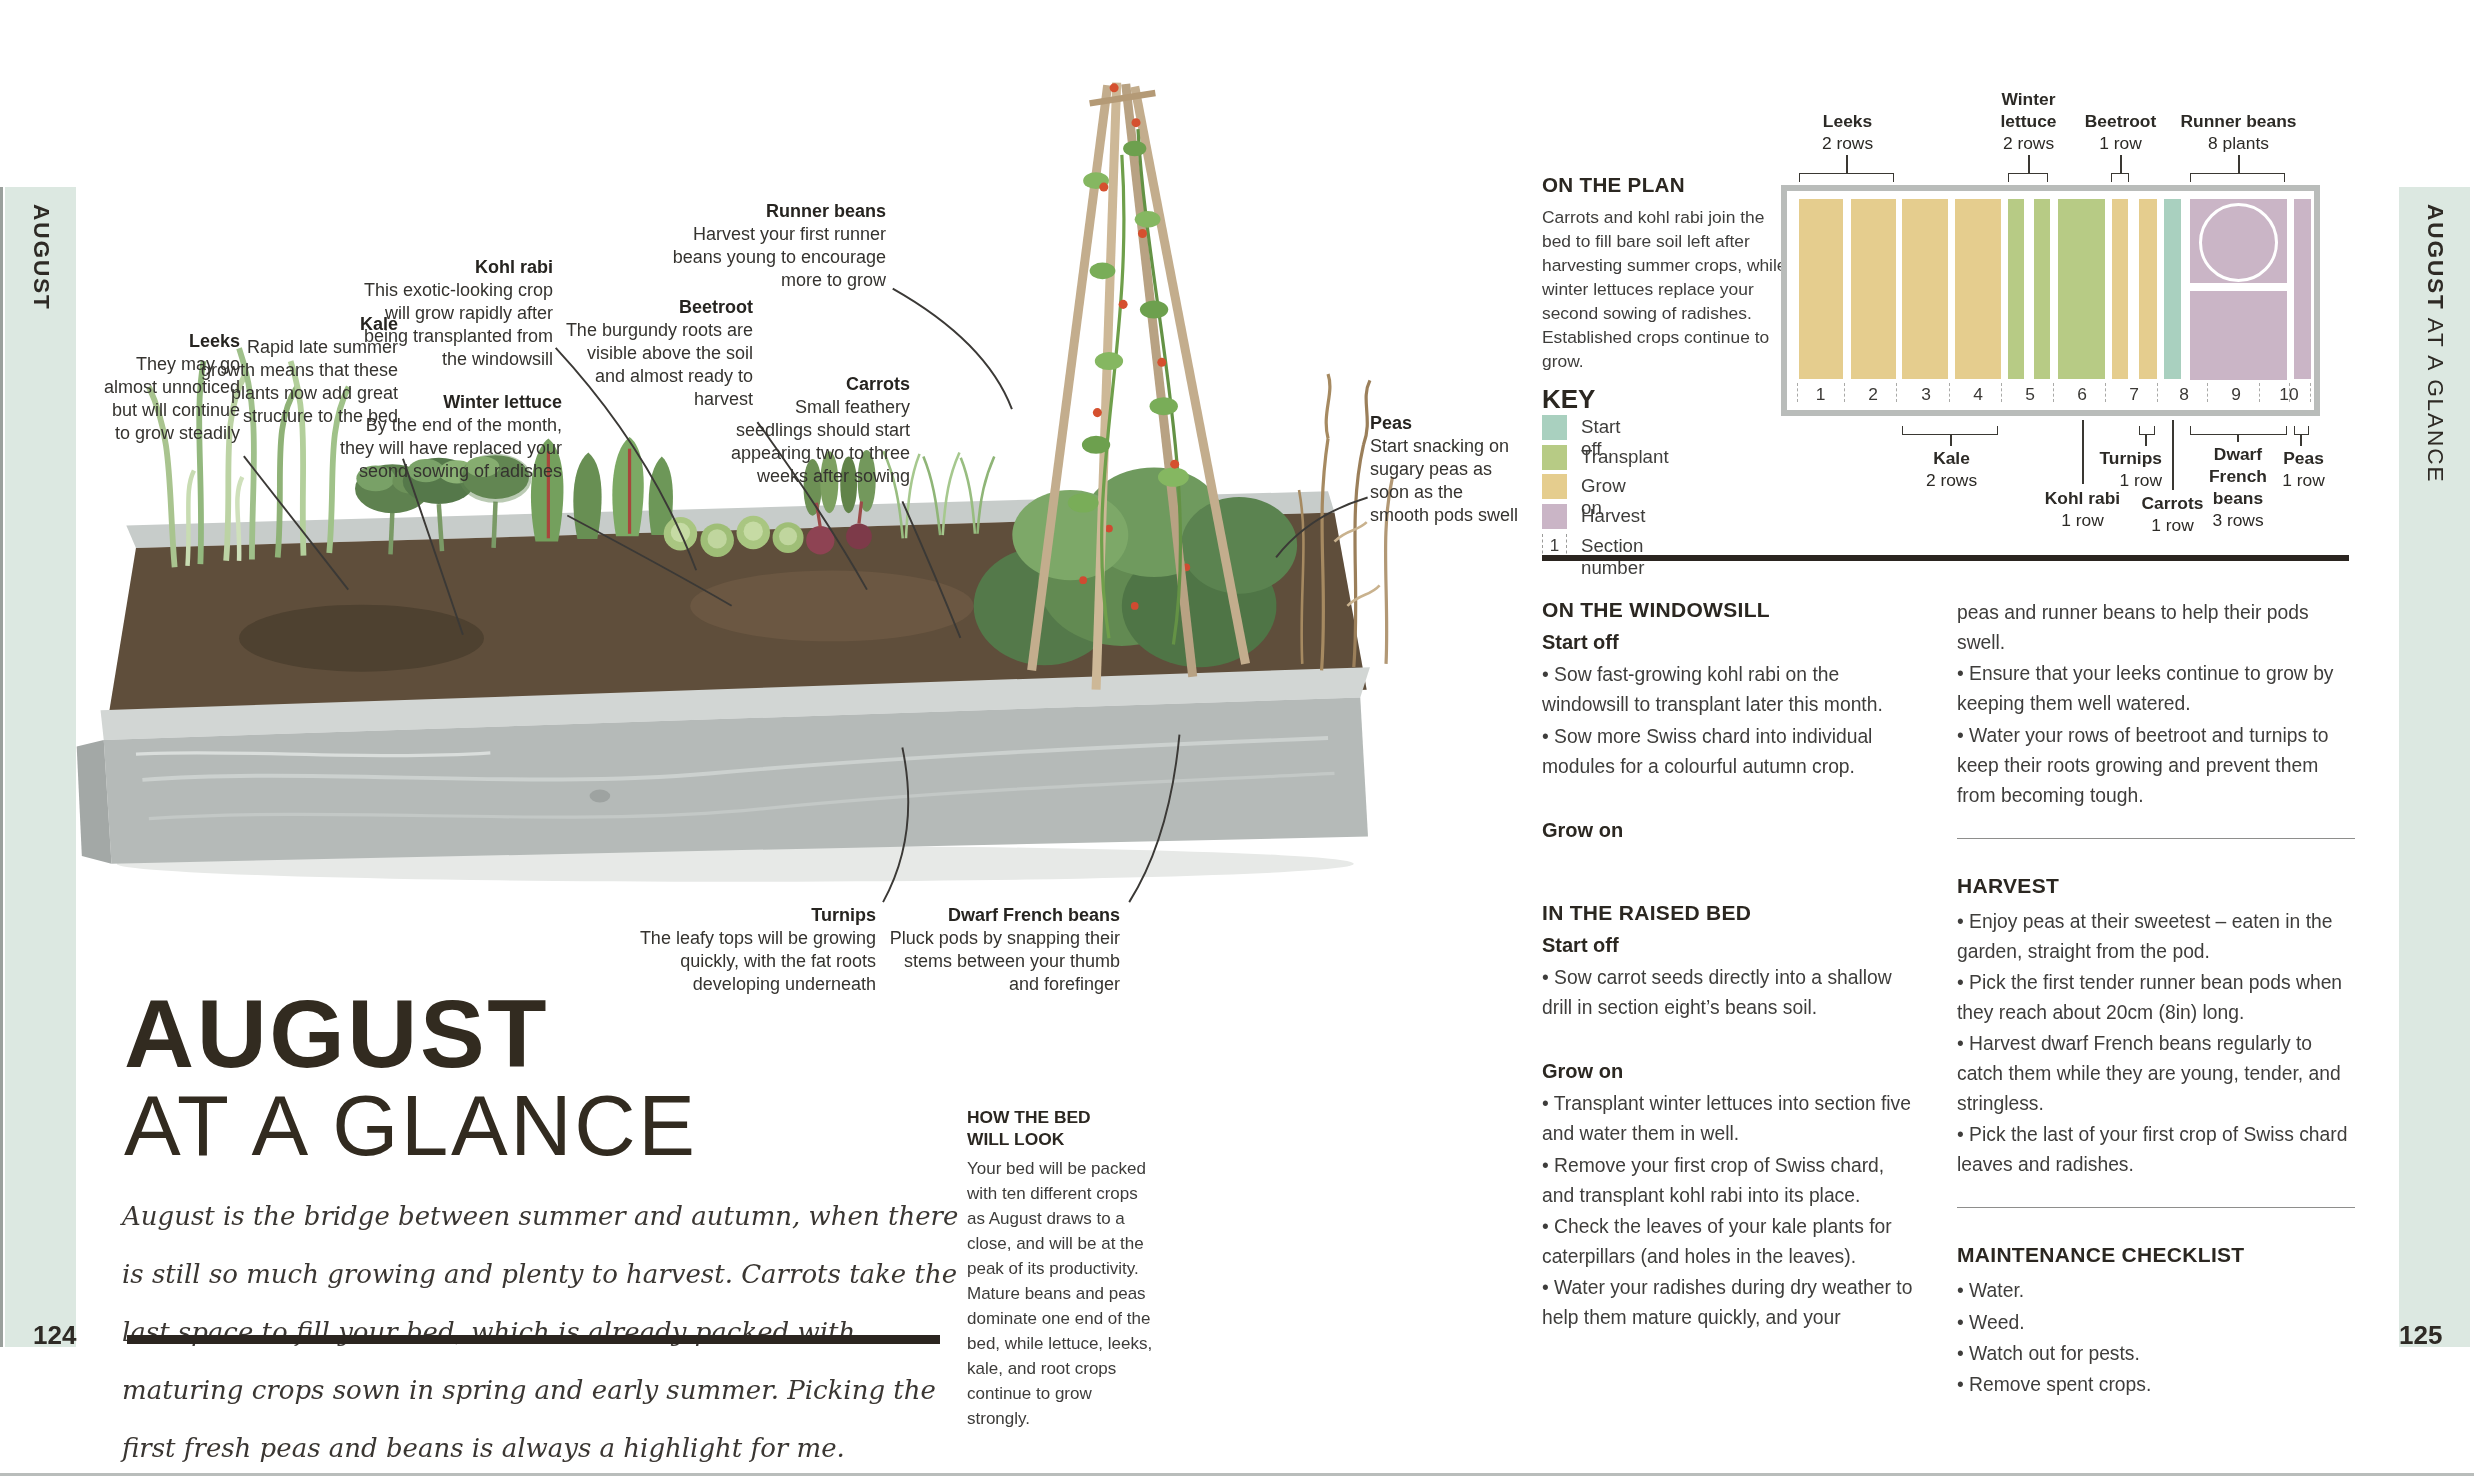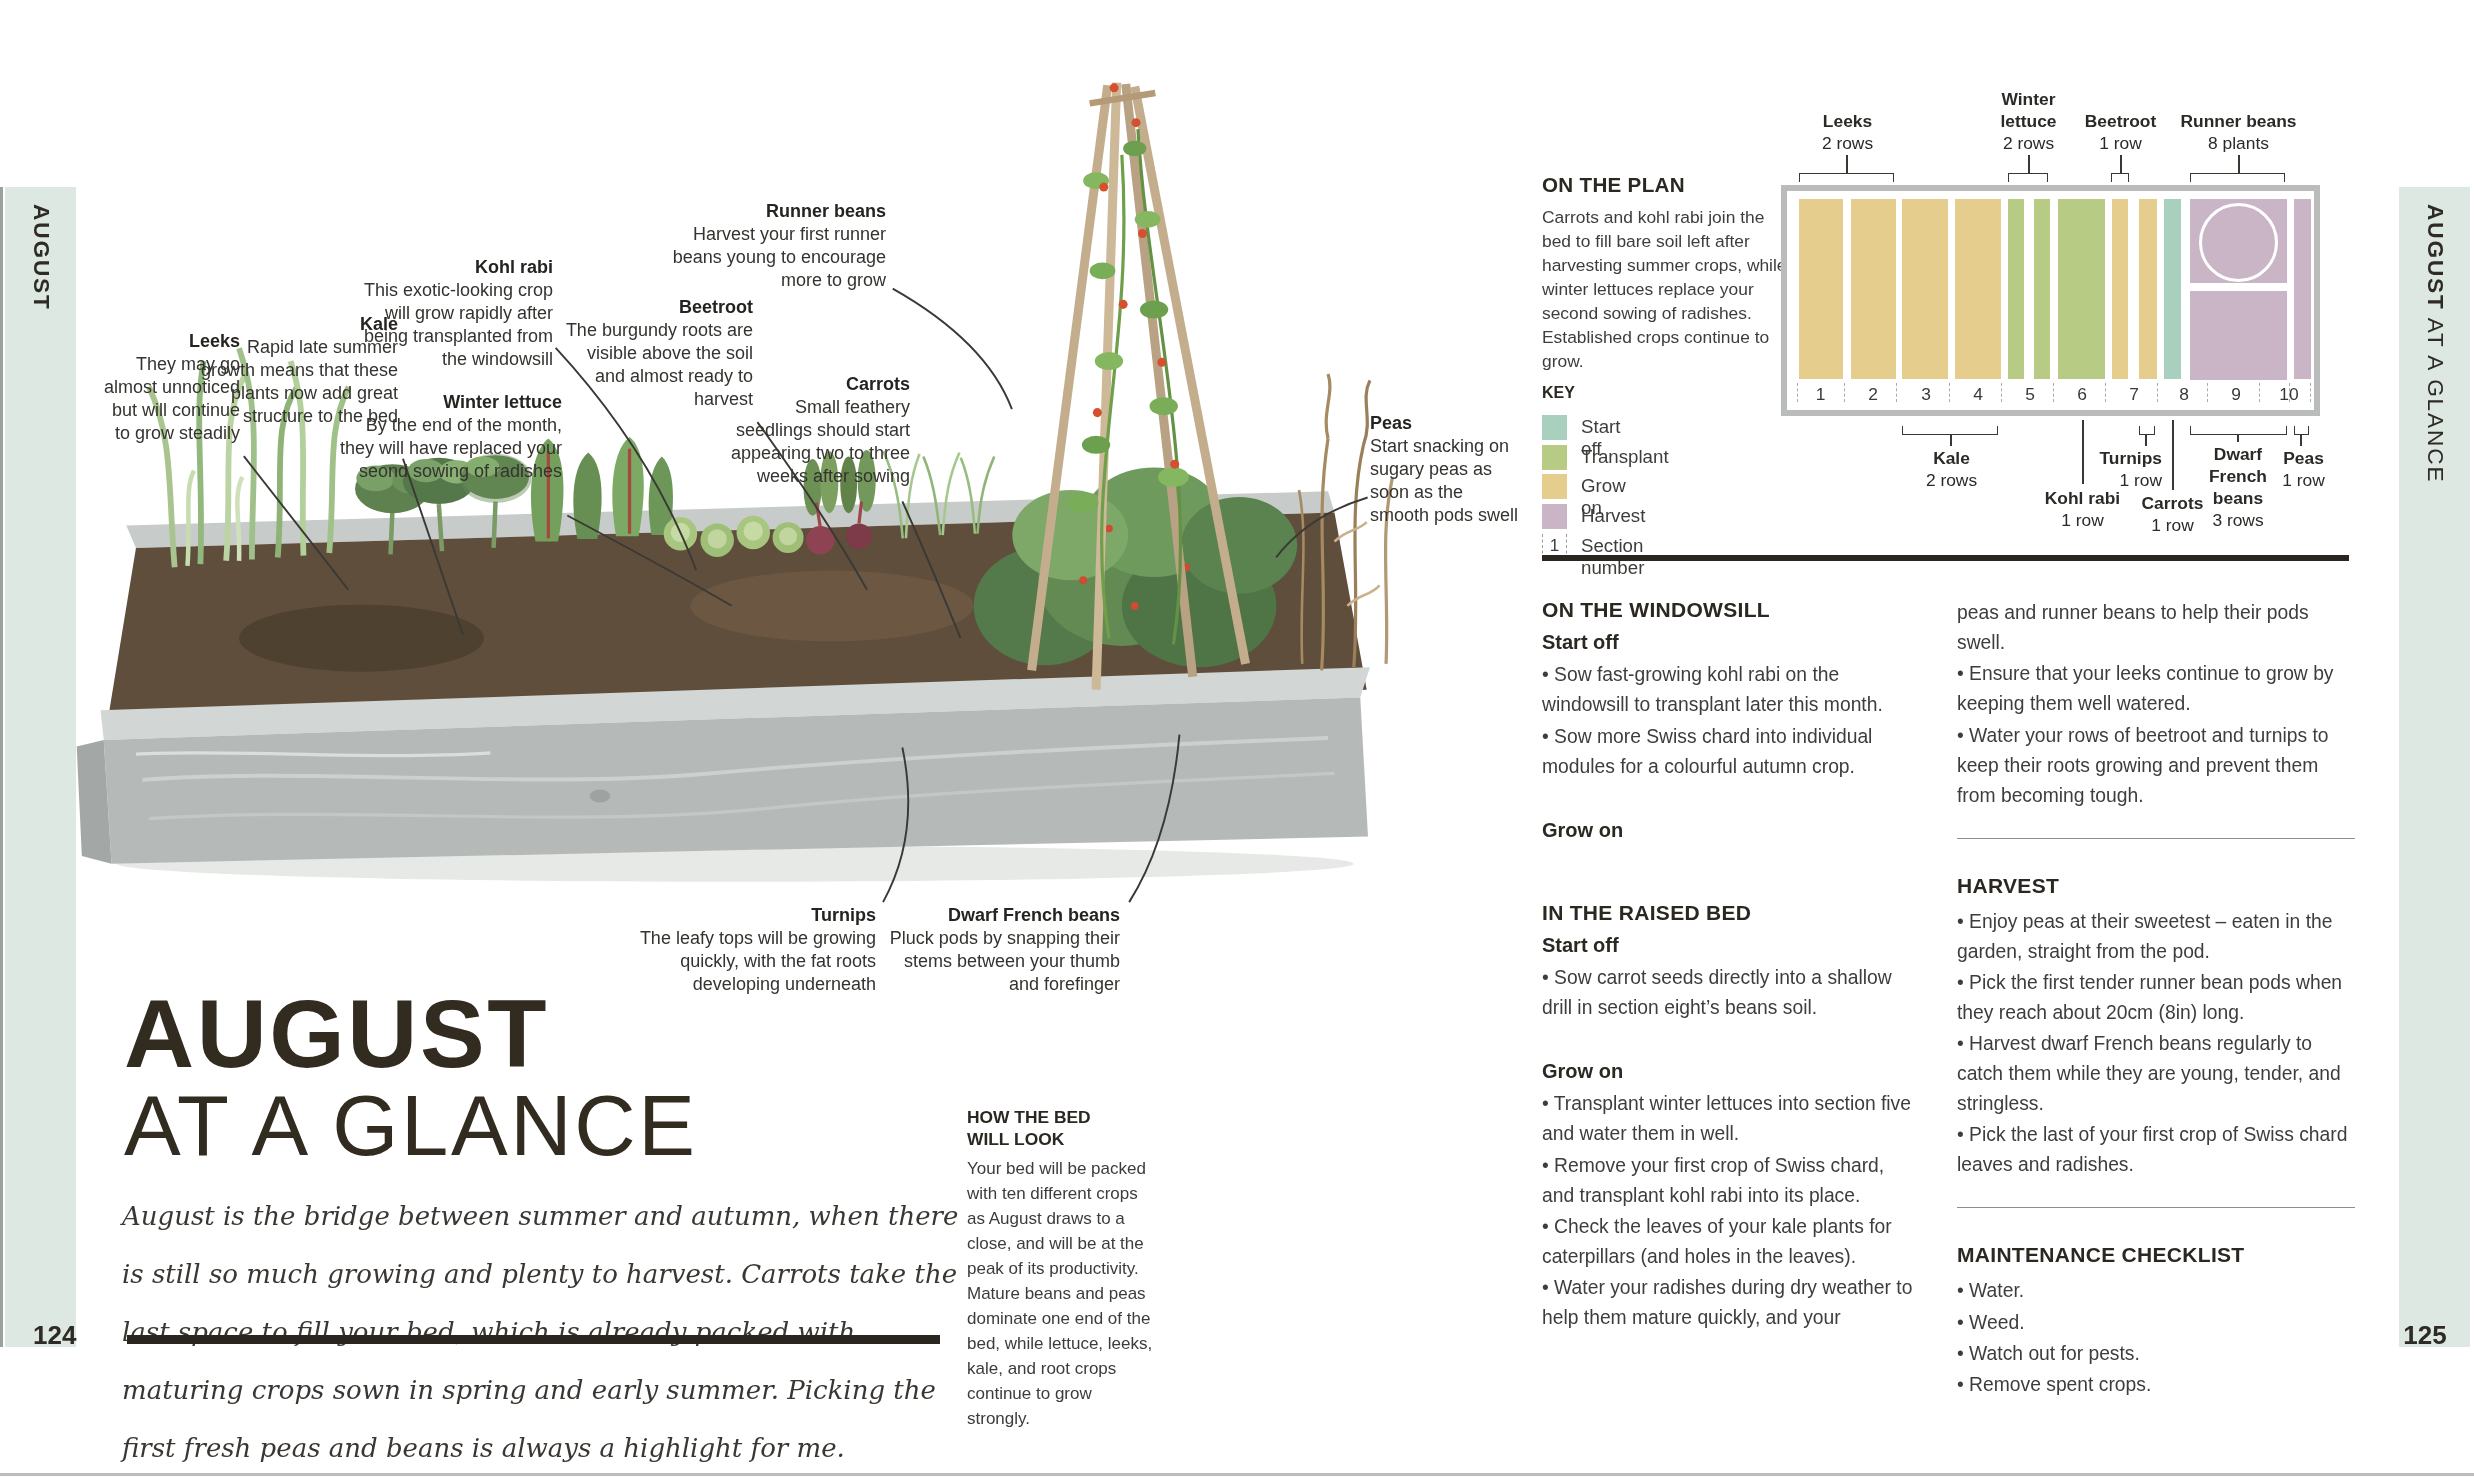--- a/index.html
+++ b/index.html
@@ -22,21 +22,21 @@
   .annotation{position:absolute;font-size:18px;line-height:23px;color:#35332f;text-align:right;}
   .annotation.left{text-align:left;}
   .a-title{font-weight:bold;color:#262420;}
   
   .howbed{position:absolute;left:967px;top:1071px;width:188px;color:#35332f;}
   .howbed-h{font-size:17.4px;font-weight:bold;line-height:22px;color:#2b2721;margin-top:35px;}
   .howbed-b{font-size:17px;line-height:25px;margin-top:6.4px;color:#3d3c3a;}
   
   .otp-h{position:absolute;left:1542px;top:173px;font-size:20.6px;font-weight:bold;letter-spacing:0.3px;color:#2b2721;}
   .otp-b{position:absolute;left:1542px;top:205px;width:253px;font-size:17.4px;line-height:24px;color:#3e3d3b;}
-  .key-h{position:absolute;left:1542px;top:384px;font-size:16px;font-weight:bold;color:#2b2721;}
+  .key-h{position:absolute;left:1542px;top:384px;font-size:26px;font-weight:bold;color:#2b2721;}
   .key-row{position:absolute;left:1542px;height:26px;}
   .key-swatch{position:absolute;left:0;top:0;width:24.5px;height:24.5px;}
   .key-label{position:absolute;left:39px;top:1.3px;font-size:18.7px;color:#3e3d3b;}
   .key-secbox{position:absolute;left:0;top:0;width:23px;height:24.5px;border-left:1.9px dashed #9b9b99;border-right:1.9px dashed #9b9b99;text-align:center;font-size:17px;color:#3e3d3b;line-height:24.5px;}
   
   .plan-frame{position:absolute;left:1781px;top:185px;width:527px;height:219px;border:6.4px solid #b9bcba;background:#ffffff;}
   .strip{position:absolute;top:8.4px;height:180px;}
   .c-growon{background:#e5cd8e;} .c-transplant{background:#b7cb85;} .c-startoff{background:#a9d0bf;} .c-harvest{background:#cab5c6;}
   .tick{position:absolute;top:192px;height:19.3px;width:0;border-left:1.9px dashed #aaaaa8;}
   .secnum{position:absolute;top:193px;width:26px;text-align:center;font-size:17.4px;color:#3b3936;}
@@ -62,21 +62,21 @@
 <div class="edge-left"></div>
 <div class="edge-bottom"></div>
 
 <div class="tab" style="left:5.2px;">
   <div class="tab-text"><b>AUGUST</b></div>
 </div>
 <div class="tab" style="left:2399px;">
   <div class="tab-text"><b>AUGUST</b><span> AT A GLANCE</span></div>
 </div>
 <div class="pagenum" style="left:24.5px;top:1320px;width:52px;text-align:right;">124</div>
-<div class="pagenum" style="left:2399px;top:1320px;width:52px;text-align:center;">125</div>
+<div class="pagenum" style="left:2399px;top:1320px;width:52px;text-align:left;">125</div>
 
 <svg class="abs" style="left:39px;top:26px;" width="1444" height="915" viewBox="0 0 2240 1420">
   <ellipse cx="1080" cy="1300" rx="960" ry="28" fill="#e7e9e7"></ellipse>
   <path d="M135,775 L2000,722 L2010,755 L150,810 Z" fill="#c7ccca"></path>
   <path d="M150,810 L2010,755 L2060,1030 L105,1085 Z" fill="#5f4e3b"></path>
   <ellipse cx="500" cy="950" rx="190" ry="52" fill="#4e4130"></ellipse>
   <ellipse cx="1230" cy="900" rx="220" ry="55" fill="#6b5742"></ellipse>
   <ellipse cx="1760" cy="900" rx="160" ry="45" fill="#4e4130"></ellipse>
   <path d="M95,1062 L2065,995 L2050,1042 L100,1108 Z" fill="#d2d6d4"></path>
   <path d="M100,1108 L2050,1042 L2062,1258 L112,1300 Z" fill="#b5bab8"></path>

